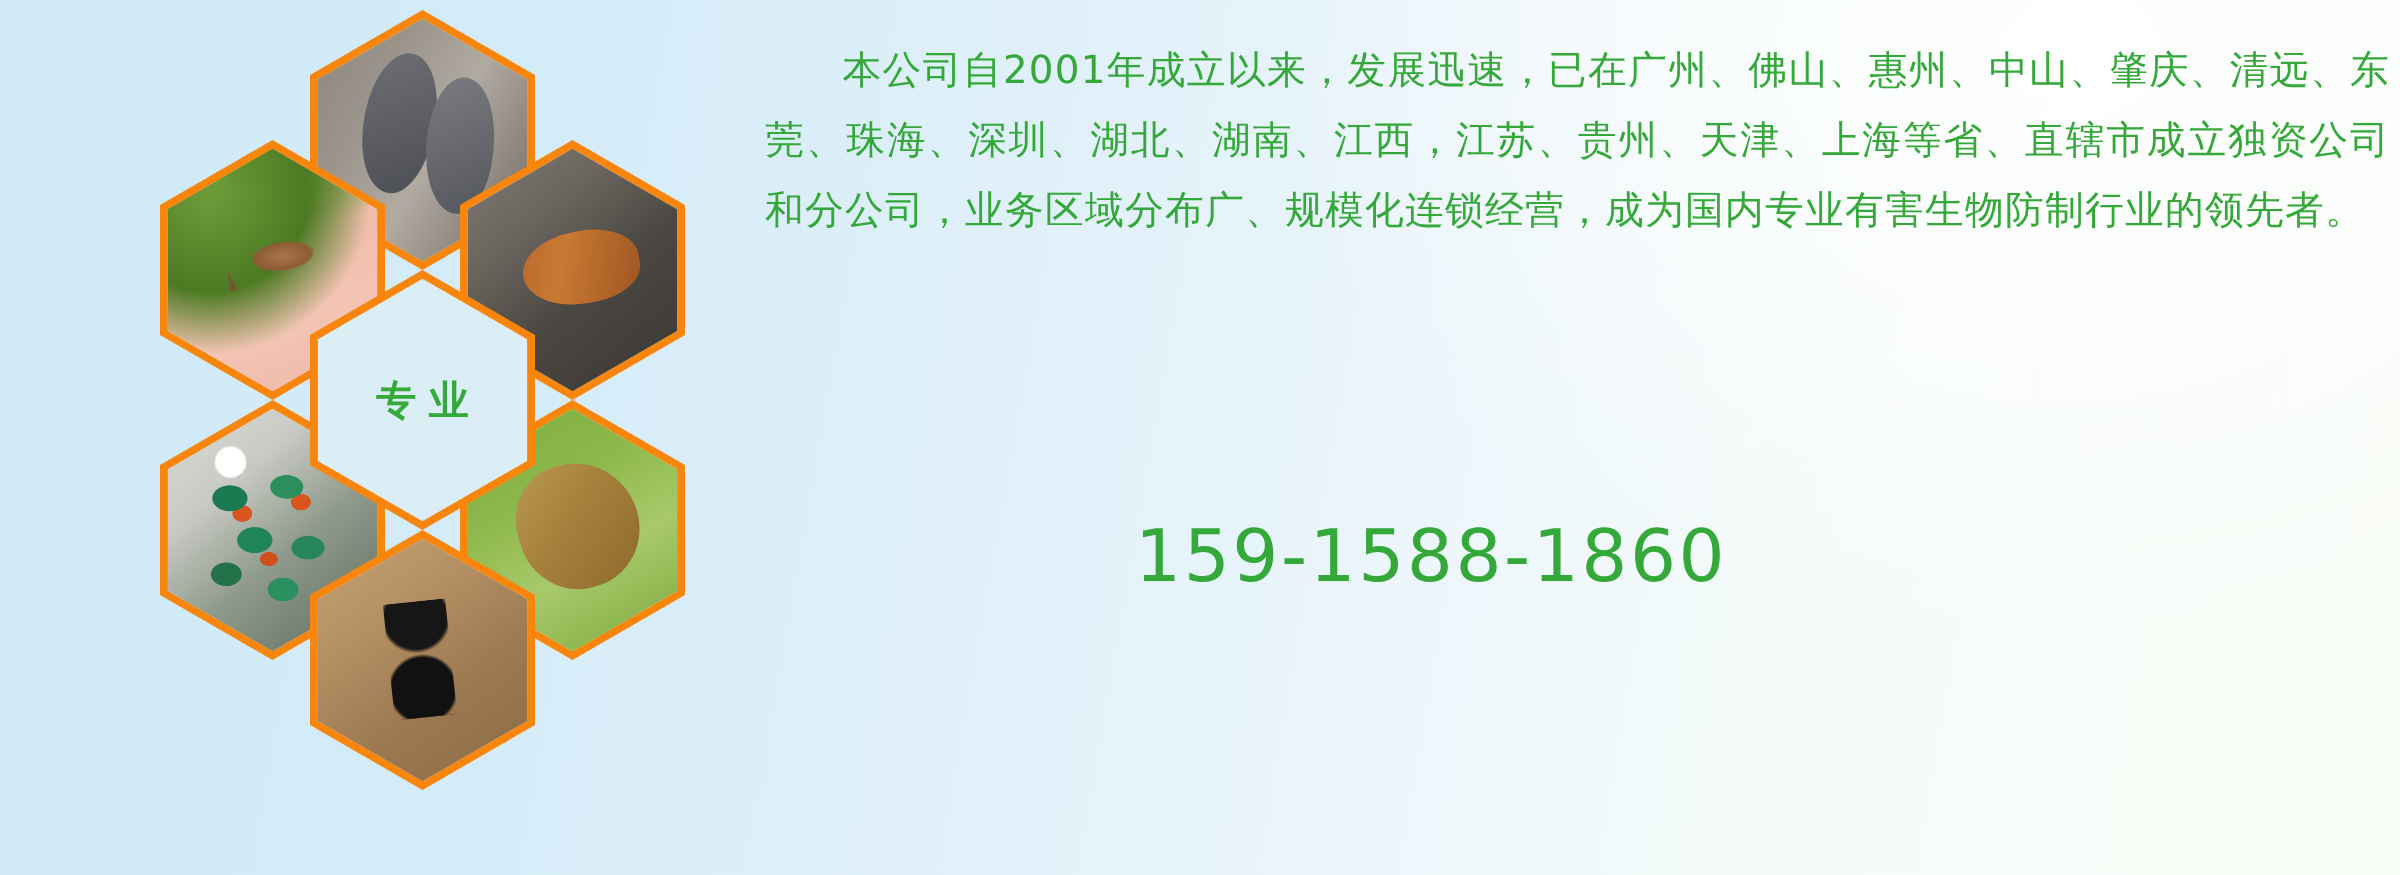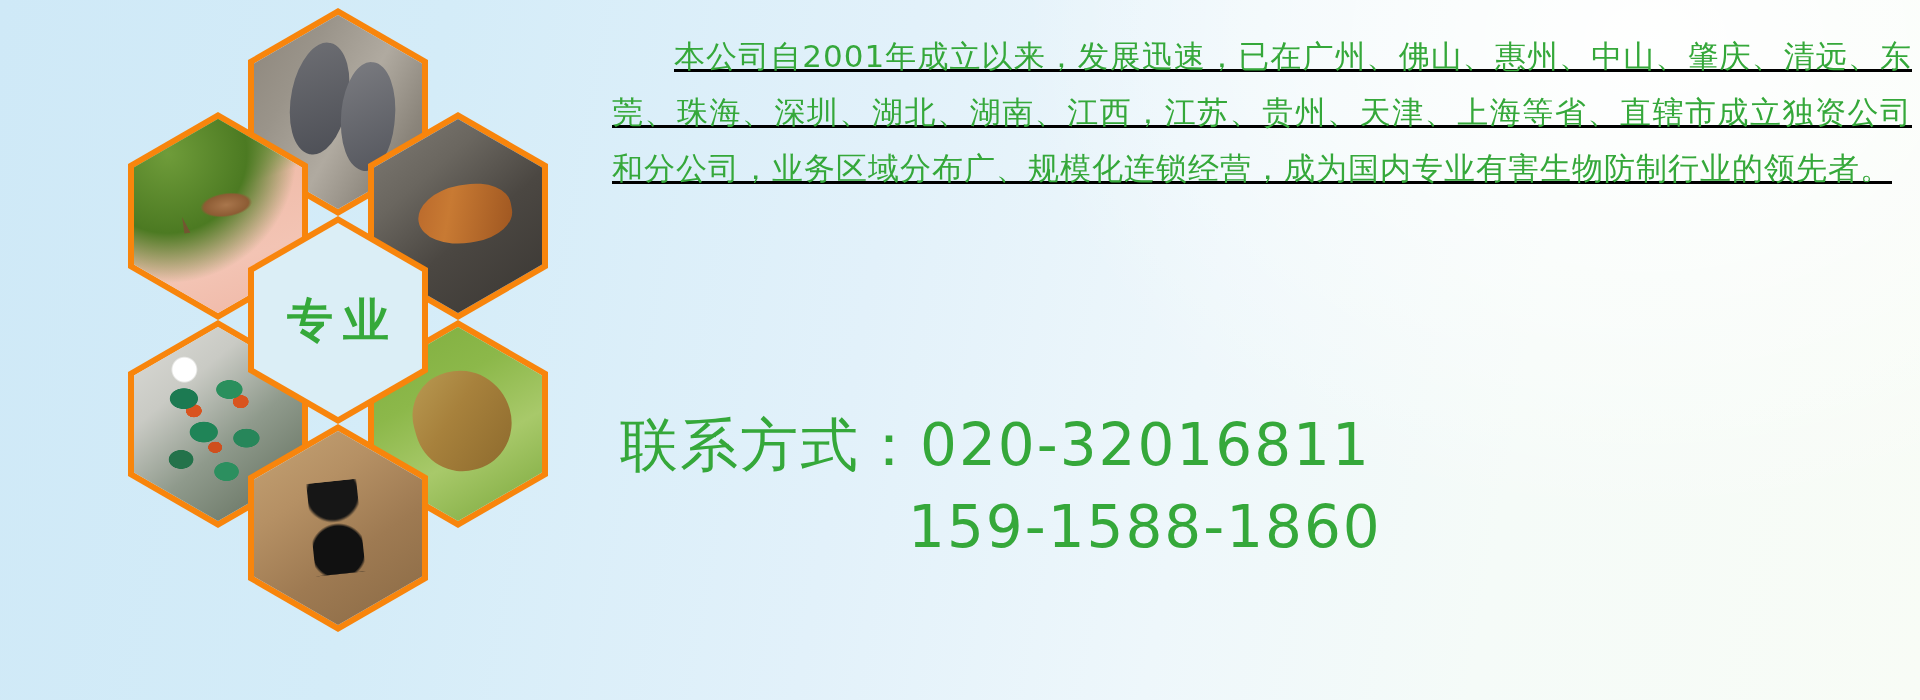--- a/index.html
+++ b/index.html
@@ -41,21 +41,21 @@
   #hex-bottom   {left:160px; top:424px;}
   #hex-lowright {left:280px; top:320px;}
 
   #hex-center .inner{background:#dbeef6;}
   .center-text{
     position:absolute;inset:0;
     display:flex;flex-direction:column;align-items:center;justify-content:center;
     gap:6px;
   }
   .center-text span{
-    color:#35a93a;font-size:46px;font-weight:bold;letter-spacing:10px;
+    color:#35a93a;font-size:32px;font-weight:bold;letter-spacing:10px;
     text-indent:10px;line-height:1.15;
     font-family:"DejaVu Sans","Liberation Sans",sans-serif;
   }
 
   
   .art.mosquito{
     background:
       radial-gradient(circle at 20% 18%, #6f9c3a 0%, #4c7a22 38%, rgba(76,122,34,0) 62%),
       linear-gradient(160deg,#83ab4b 0%, #7aa344 22%, #f0bdab 42%, #f3c4b4 70%, #efb7a6 100%);
   }
@@ -118,21 +118,21 @@
     background:linear-gradient(150deg,#7fae3f 0%, #8cb84a 34%, #a8c96a 62%, #7ba83c 100%);
   }
   .art.bug::after{
     content:"";position:absolute;left:24%;top:22%;width:58%;height:52%;border-radius:46% 54% 50% 50%;
     background:linear-gradient(140deg,#b99a52 0%, #a7813c 42%, #8d6a2d 100%);
     transform:rotate(-16deg);
   }
 
   
   #copy{
-    position:absolute;left:612px;top:28px;width:1300px;text-decoration:underline;
+    position:absolute;left:612px;top:28px;width:1300px;
   }
   #intro-paragraph{
     margin:0;color:#35a83a;
     font-size:31px;line-height:56px;letter-spacing:1px;
     text-indent:62px;text-align:justify;
     font-family:"DejaVu Sans","Liberation Sans",sans-serif;
   }
   #contact{
     position:absolute;left:620px;top:404px;width:1290px;
     color:#35a83a;
@@ -194,17 +194,16 @@
       </div>
     </div>
 
   </div>
 
   <div id="copy">
     <p id="intro-paragraph">本公司自2001年成立以来，发展迅速，已在广州、佛山、惠州、中山、肇庆、清远、东莞、珠海、深圳、湖北、湖南、江西，江苏、贵州、天津、上海等省、直辖市成立独资公司和分公司，业务区域分布广、规模化连锁经营，成为国内专业有害生物防制行业的领先者。</p>
   </div>
 
   <div id="contact">
-    <div class="contact-line" id="contact-line-1">联系方式：020-32016811</div>
     <div class="contact-line" id="contact-line-2">159-1588-1860</div>
   </div>
 
 </div>
 
 </body></html>

